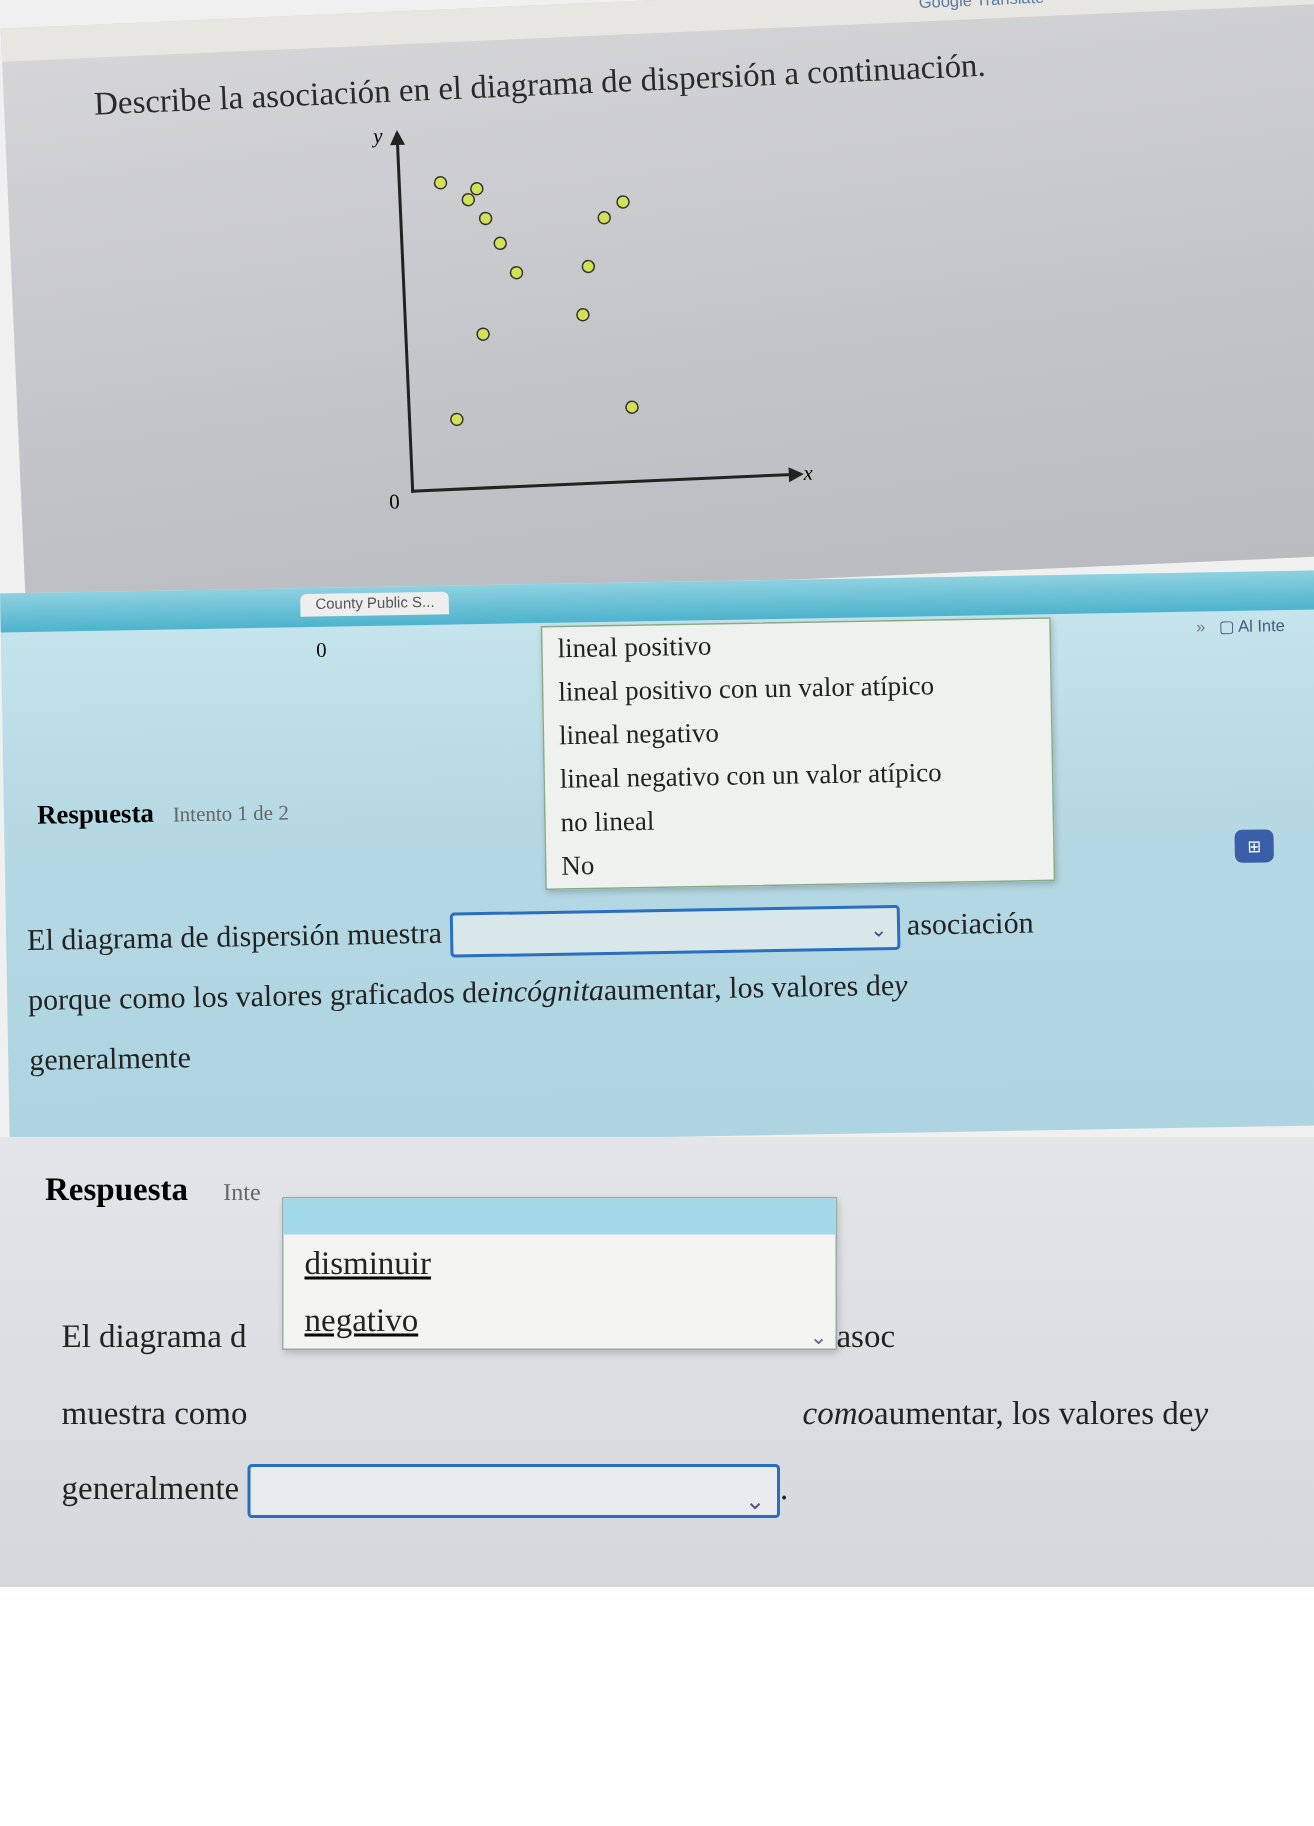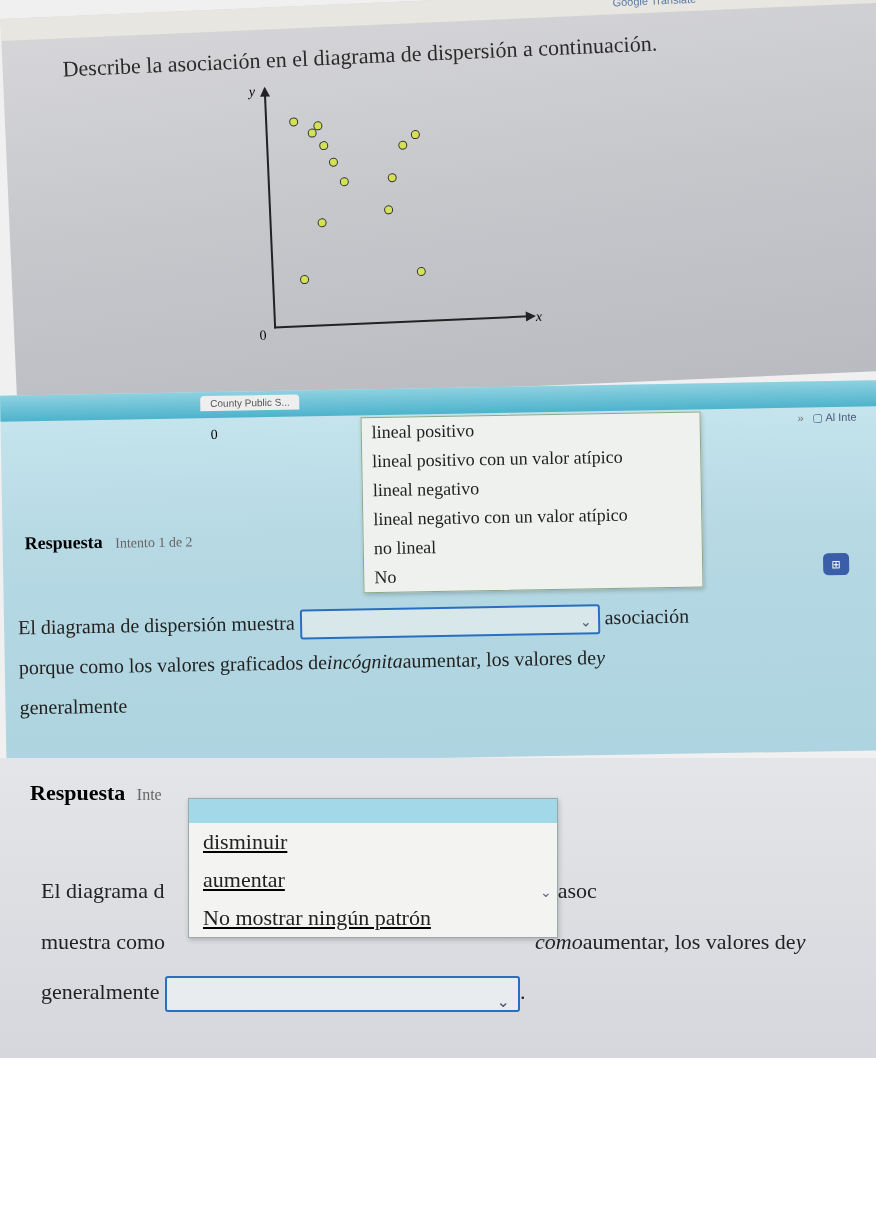--- a/index.html
+++ b/index.html
@@ -206,21 +206,21 @@
     height: 300px;
     background: linear-gradient(180deg, #e4e5e8 0%, #d5d7dc 100%);
   }
   .resp-label3 {
     position: absolute;
     top: 22px;
     left: 30px;
     font-size: 22px;
   }
   .resp-label3 b { font-weight: bold; }
-  .attempt3 { font-size: 16px; color: #666; margin-left: 6px;}
+  .attempt3 { font-size: 16px; color: #666; margin-left: 18px;}
   .dropdown2 {
     position: absolute;
     top: 40px;
     left: 188px;
     width: 370px;
     background: #f3f4f2;
     border: 1px solid #9aa;
     box-shadow: 1px 2px 5px rgba(0,0,0,0.2);
     text-decoration: underline;
   }
@@ -346,22 +346,21 @@
 
 <div class="section3">
   <div class="resp-label3">
     <b>Respuesta</b>
     <span class="attempt3">Inte</span>
   </div>
 
   <div class="dropdown2">
     <div class="opt-hl"></div>
     <div class="opt">disminuir</div>
-    <div class="opt">aumentar</div>
-    <div class="opt">No mostrar ningún patrón</div>
+    <div class="opt">negativo</div>
   </div>
 
   <div class="sentence3">
     <span>El diagrama d</span><span class="gap"></span>
     <span class="asoc-drop">⌄</span><span>asoc</span><br>
     <span>muestra como</span><span class="gap"></span><span class="italic">como</span><span>aumentar, los valores de</span><span class="italic">y</span><br>
     <span>generalmente</span>
     <span class="select-box2"></span><span>.</span>
   </div>
 </div>

